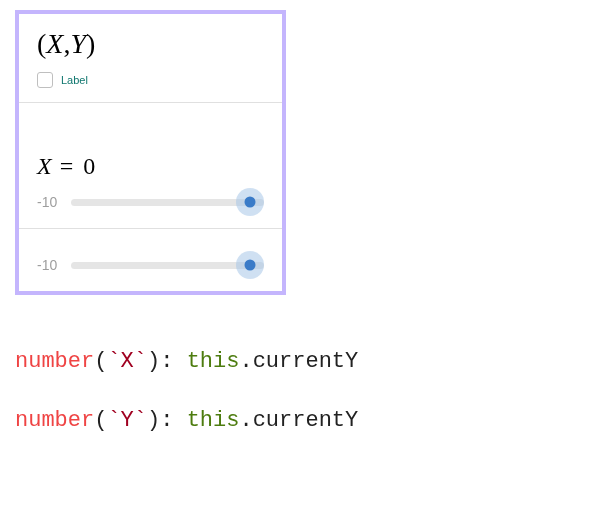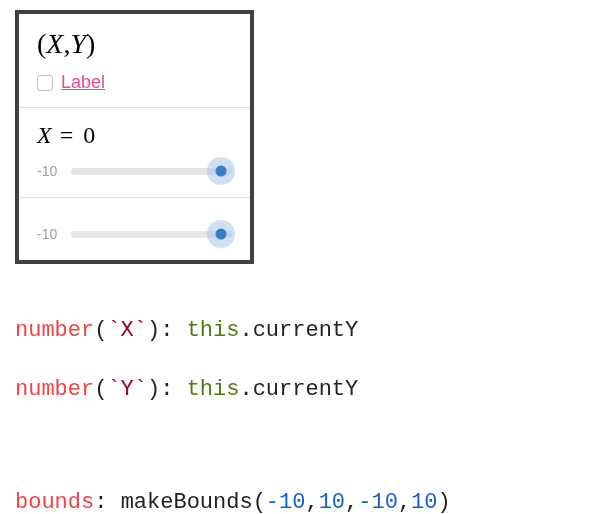--- a/index.html
+++ b/index.html
@@ -8,22 +8,22 @@
       padding: 0;
     }
     body {
       width: 600px;
       height: 514px;
       font-family: Arial, Helvetica, sans-serif;
       background: #ffffff;
       padding: 10px 15px;
     }
     .panel {
-      border: 4px solid #404040;
-      width: 239px;
+      border: 4px solid #c4b5fd;
+      width: 271px;
       background: #fff;
       margin-bottom: 22px;
     }
     .panel-section {
       padding: 14px 18px;
     }
     .panel-section.slider-section {
       border-top: 1px solid #e0e0e0;
       padding: 14px 18px 18px 18px;
     }
@@ -45,28 +45,28 @@
     }
     .checkbox {
       width: 16px;
       height: 16px;
       border: 1px solid #bfbfbf;
       border-radius: 3px;
       background: #fff;
       display: inline-block;
     }
     .checkbox-label {
-      font-size: 18px;
-      color: #ec4899;
-      text-decoration: underline;
+      font-size: 11px;
+      color: #0f766e;
     }
     .equation {
       font-family: 'Times New Roman', Times, serif;
       font-size: 24px;
       color: #000;
+      margin-top: 36px;
     }
     .equation .var {
       font-style: italic;
     }
     .equation .eq {
       padding: 0 4px 0 2px;
     }
     .slider-row {
       display: flex;
       align-items: center;

